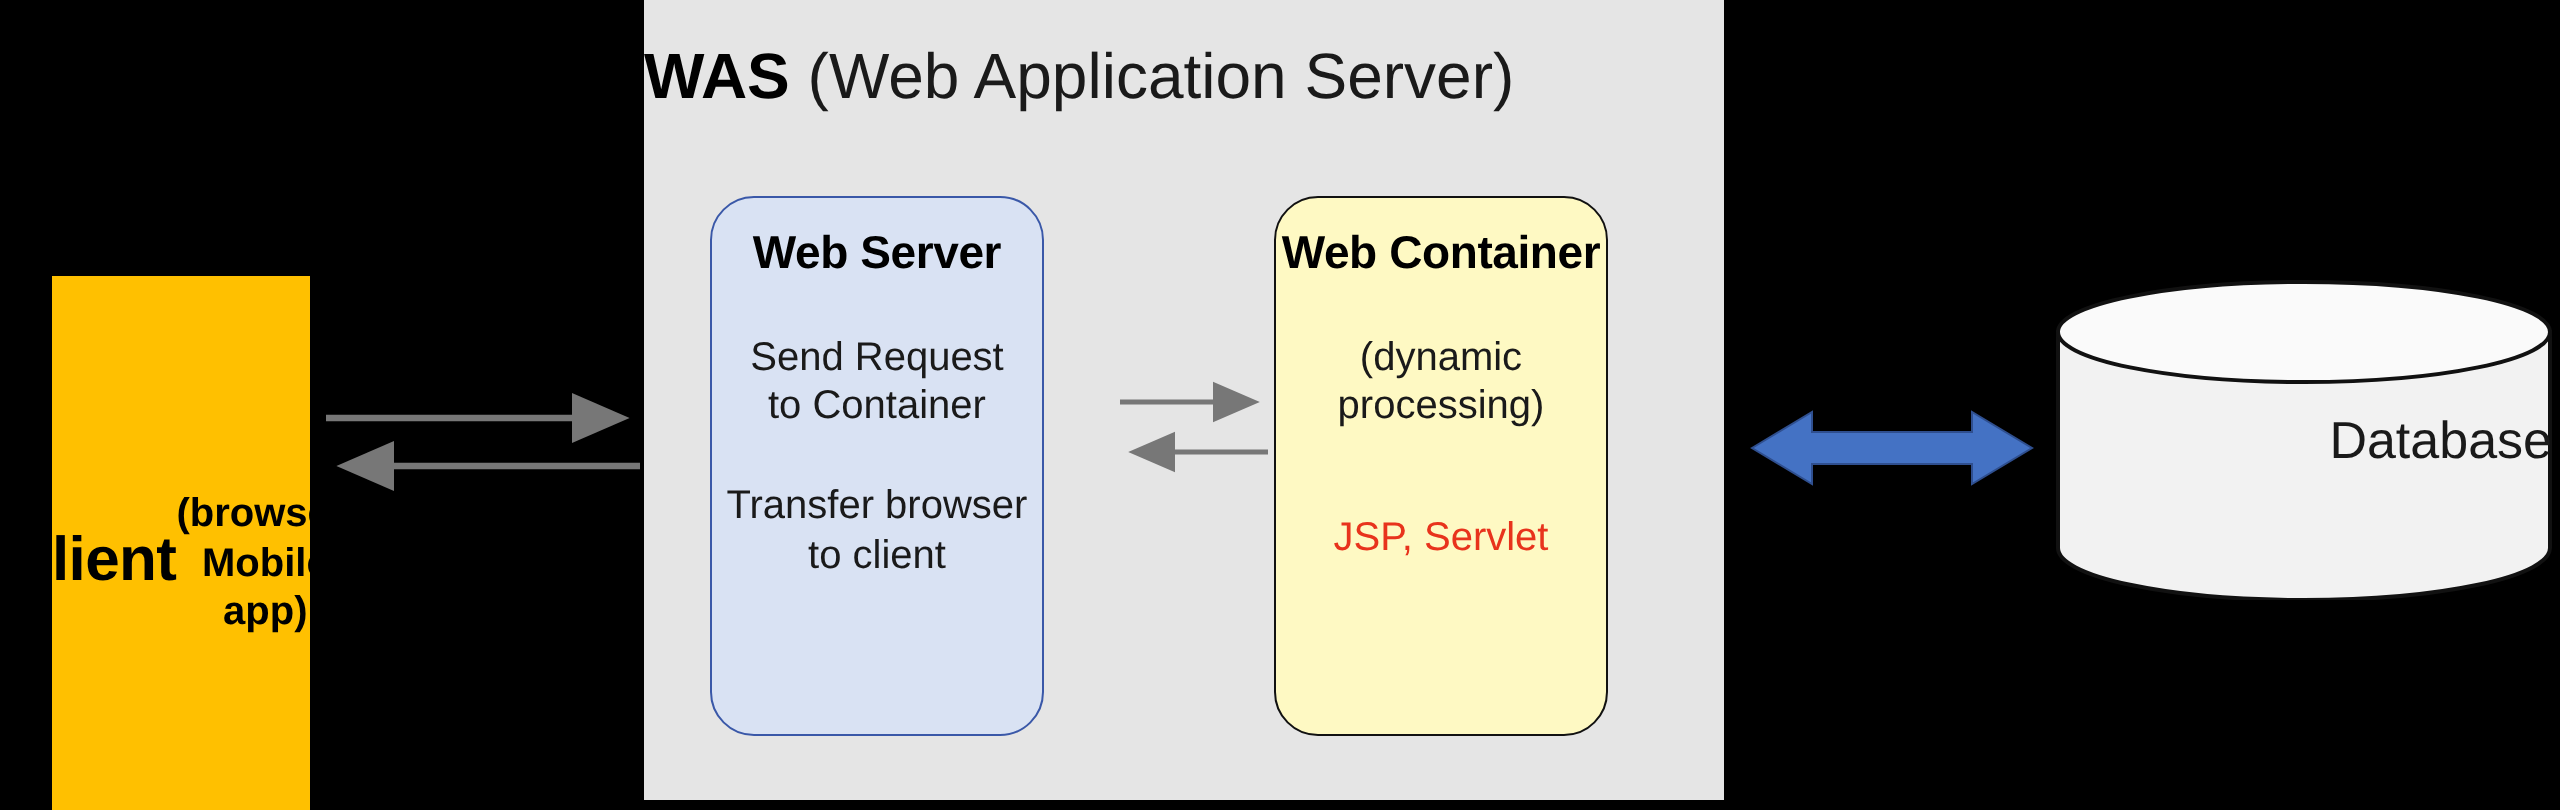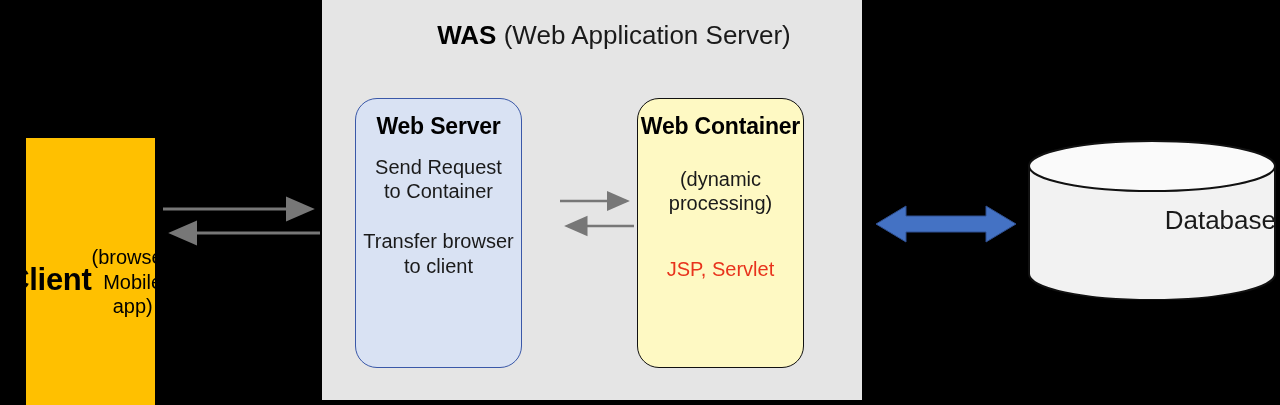--- a/index.html
+++ b/index.html
@@ -33,43 +33,42 @@
   #client-box .client-title {
     font-size: 31px;
     font-weight: bold;
     color: #000000;
     line-height: 1.1;
     margin-bottom: 4px;
     letter-spacing: -0.3px;
   }
   #client-box .client-sub {
     font-size: 20px;
-    font-weight: normal;
+    font-weight: bold;
     color: #000000;
     line-height: 1.22;
     text-align: center;
     white-space: pre-line;
   }
 
   
   #was-panel {
     position: absolute;
     left: 322px;
     top: 0px;
     width: 540px;
     height: 400px;
     background: #E5E5E5;
   }
   #was-title {
     position: absolute;
     left: 0;
     top: 20px;
     width: 584px;
-    text-align: center;
-    font-size: 26px;
+    font-size: 32px;
     color: #1a1a1a;
     white-space: nowrap;
   }
   #was-title .was-strong {
     font-weight: bold;
     color: #000000;
   }
   #was-title .was-paren {
     font-weight: normal;
     color: #1a1a1a;
@@ -106,21 +105,21 @@
     letter-spacing: -0.2px;
   }
   .inner-para {
     font-size: 20px;
     font-weight: normal;
     color: #1a1a1a;
     line-height: 1.22;
     text-align: center;
     white-space: pre-line;
   }
-  #ws-para1 { margin-top: 14px; }
+  #ws-para1 { margin-top: 26px; }
   #ws-para2 { margin-top: 26px; }
   #wc-para1 {
     margin-top: 42px;
     color: #E8331C;
   }
   #wc-para2 { margin-top: 26px; }
 
   
   .arrow-svg {
     position: absolute;

